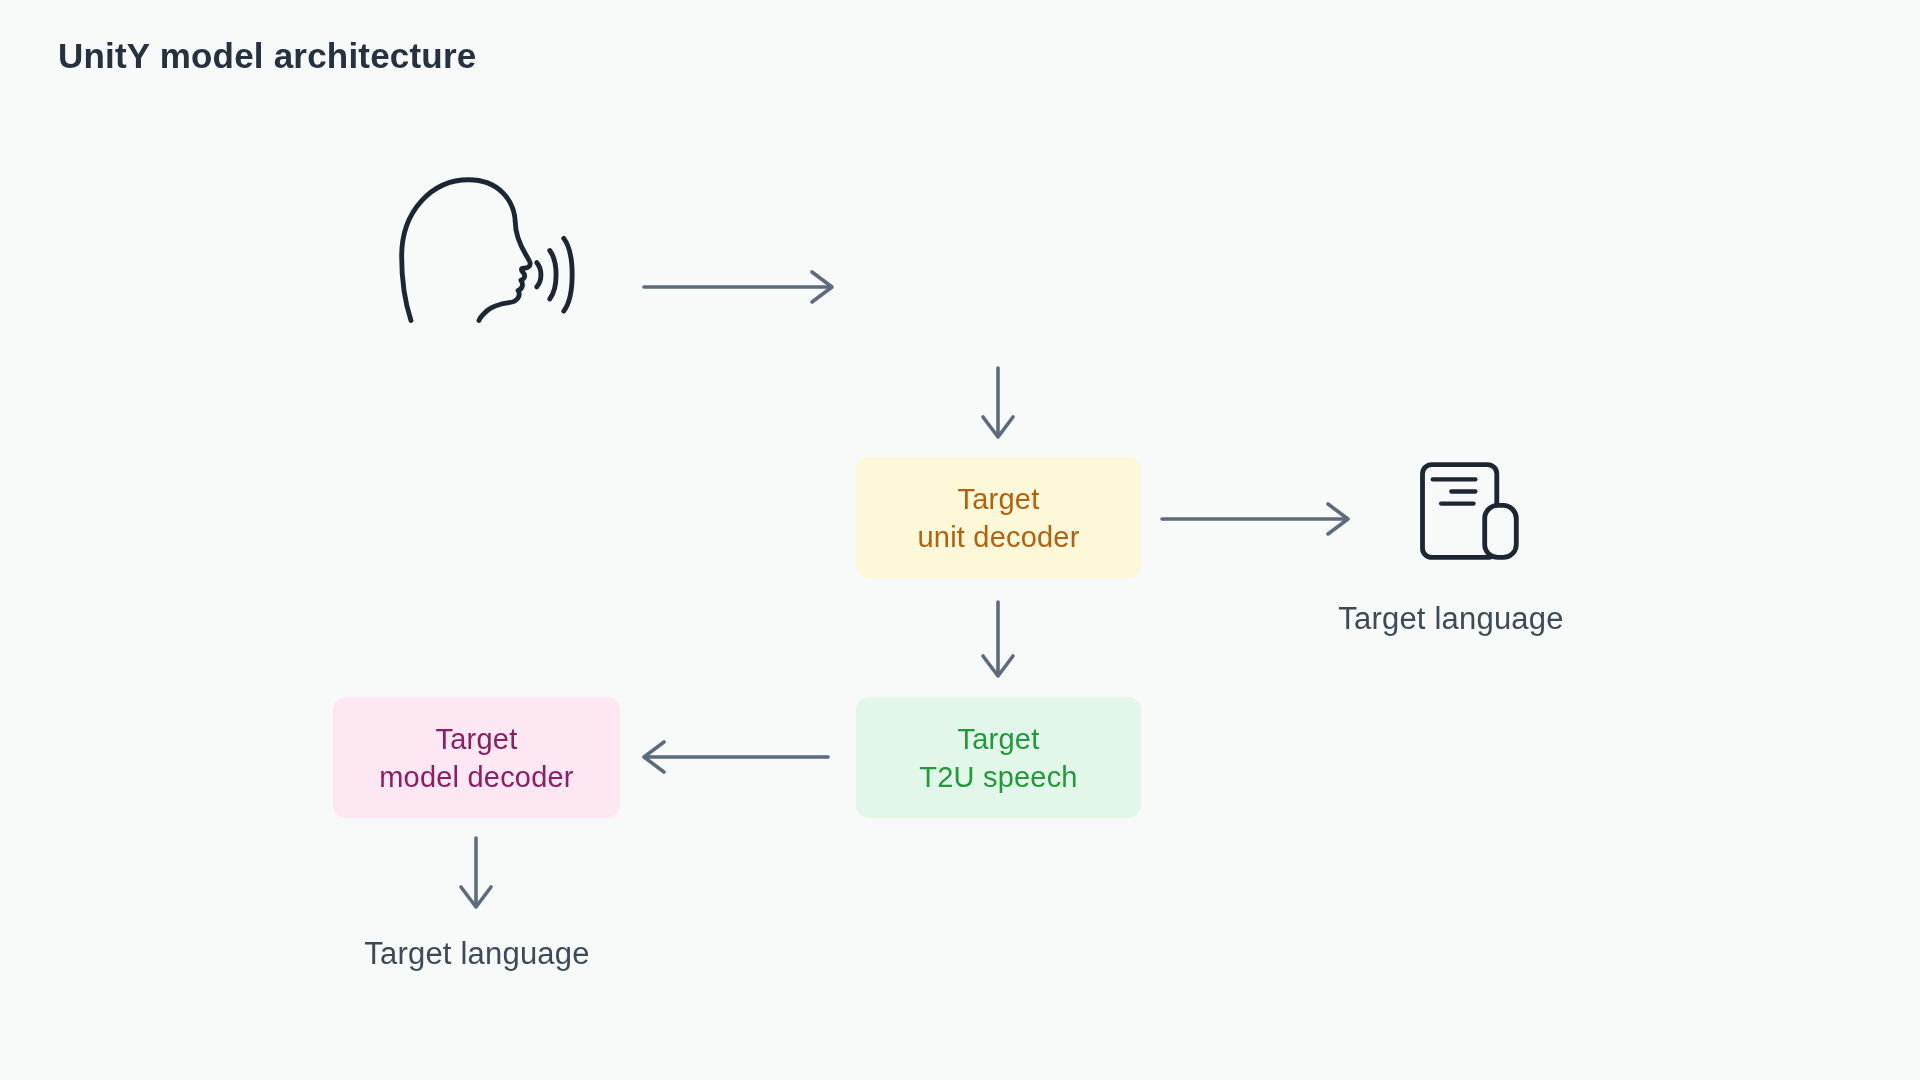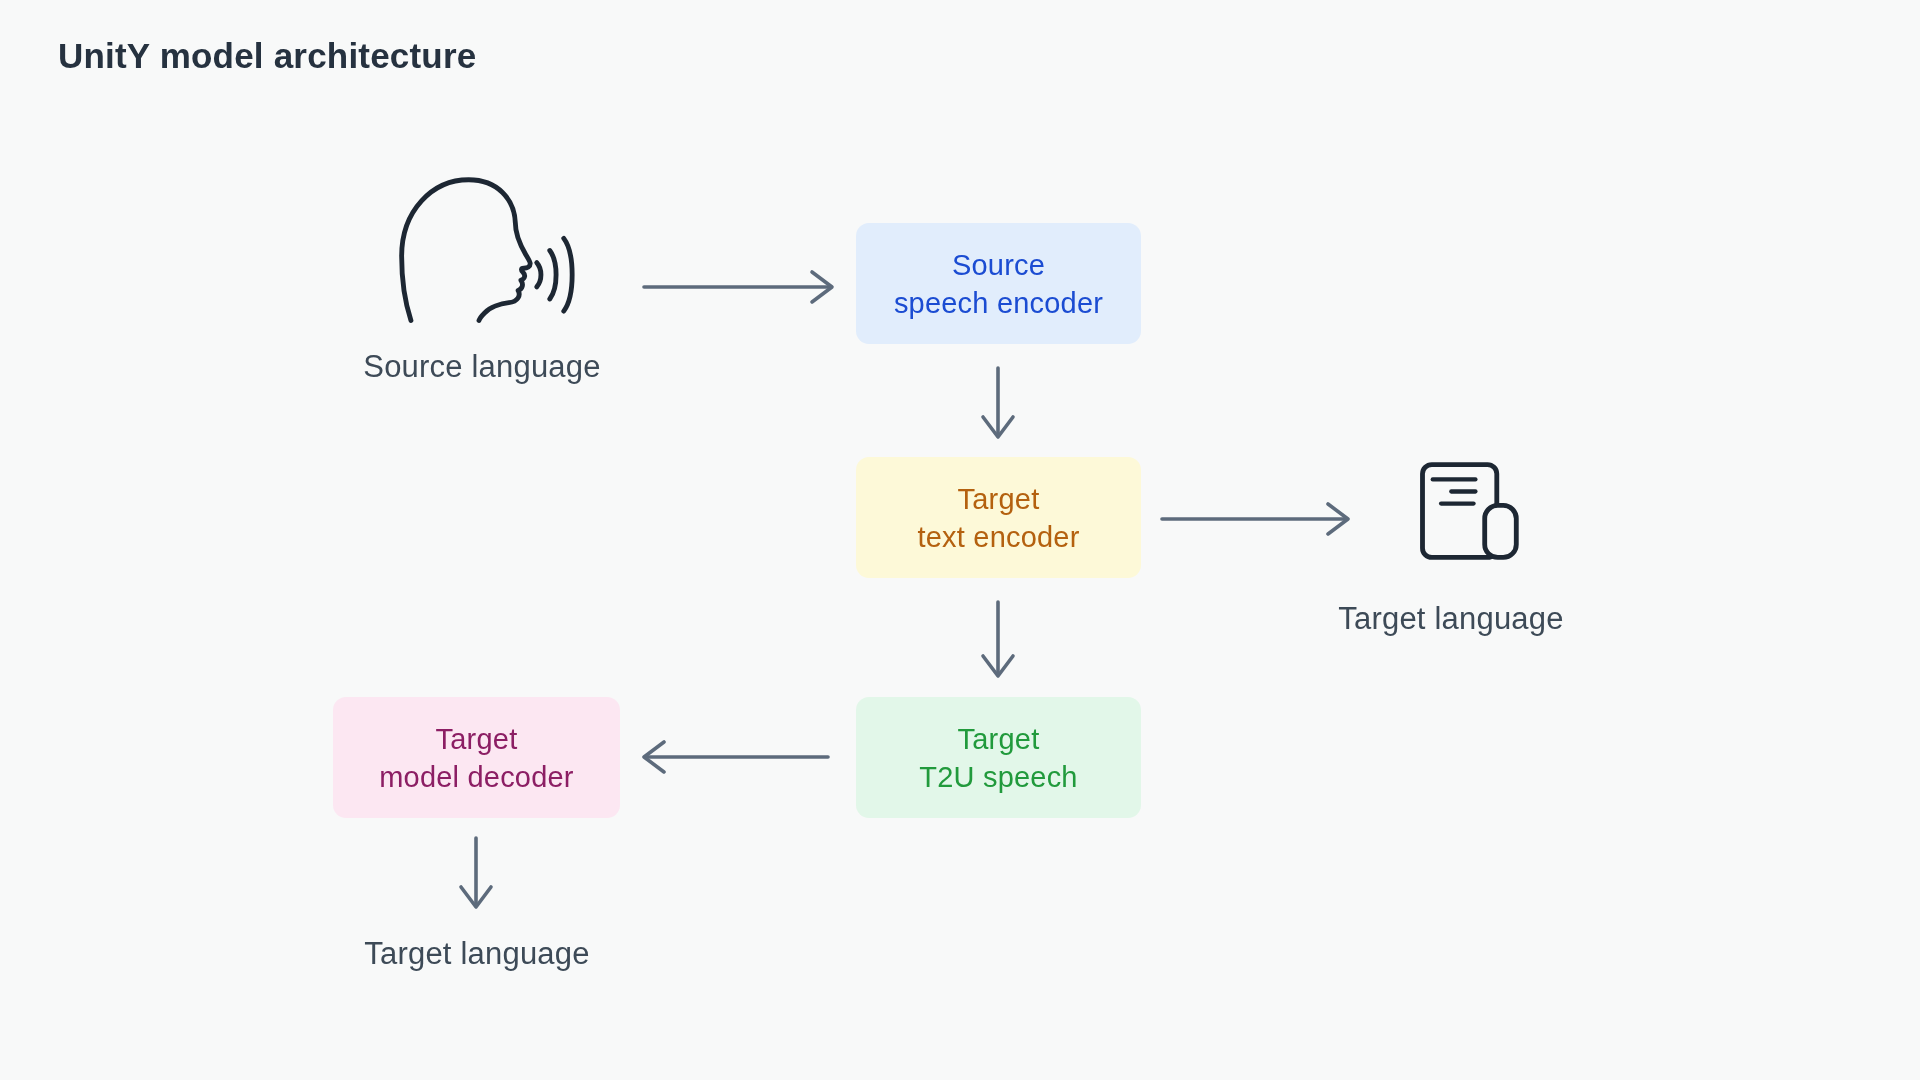--- a/index.html
+++ b/index.html
@@ -46,21 +46,20 @@
       <path d="M30,166 C24,148 20,124 20,97 C20,48 53,15 92,15 C123,15 141,36 142,61
                C142,73 146,83 153,95 C156,100 158,103 158,105 C158,108 155,110 151,110
                C148,110 148,112 150,114 C153,117 153,121 148,123 C151,127 150,132 145,134
                C148,139 145,146 135,147 C126,148 115,152 109,158 C106,161 104,163 103,166"></path>
       <path d="M165,104 C171,111 171,123 165,130"></path>
       <path d="M179,91 C188,103 188,131 179,143"></path>
       <path d="M194,78 C206,94 206,140 194,156"></path>
     </g>
   </svg>
 
-  <div class="lang-label label-source">Source language</div>
 
   <svg class="arrows-svg" width="1920" height="1080" viewBox="0 0 1920 1080" fill="none">
     <g stroke="#5D6B7C" stroke-width="3.6" stroke-linecap="round" stroke-linejoin="round" fill="none">
       <g>
         <path d="M644,287 L830,287"></path>
           <polyline points="812,272 832,287 812,302"></polyline>
       </g>
       <g>
         <path d="M998,368 L998,434"></path>
           <polyline points="983,417 998,437 1013,417"></polyline>
@@ -77,28 +76,24 @@
         <path d="M828,757 L648,757"></path>
           <polyline points="664,742 644,757 664,772"></polyline>
       </g>
       <g>
         <path d="M476,838 L476,904"></path>
           <polyline points="461,887 476,907 491,887"></polyline>
       </g>
     </g>
   </svg>
 
-  <div class="node node-speech">
-    <div>Source</div>
-    <div>speech encoder</div>
-  </div>
 
   <div class="node node-text">
     <div>Target</div>
-    <div>text encoder</div>
+    <div>unit decoder</div>
   </div>
 
   <div class="node node-t2u">
     <div>Target</div>
     <div>T2U speech</div>
   </div>
 
   <div class="node node-unit">
     <div>Target</div>
     <div>model decoder</div>

